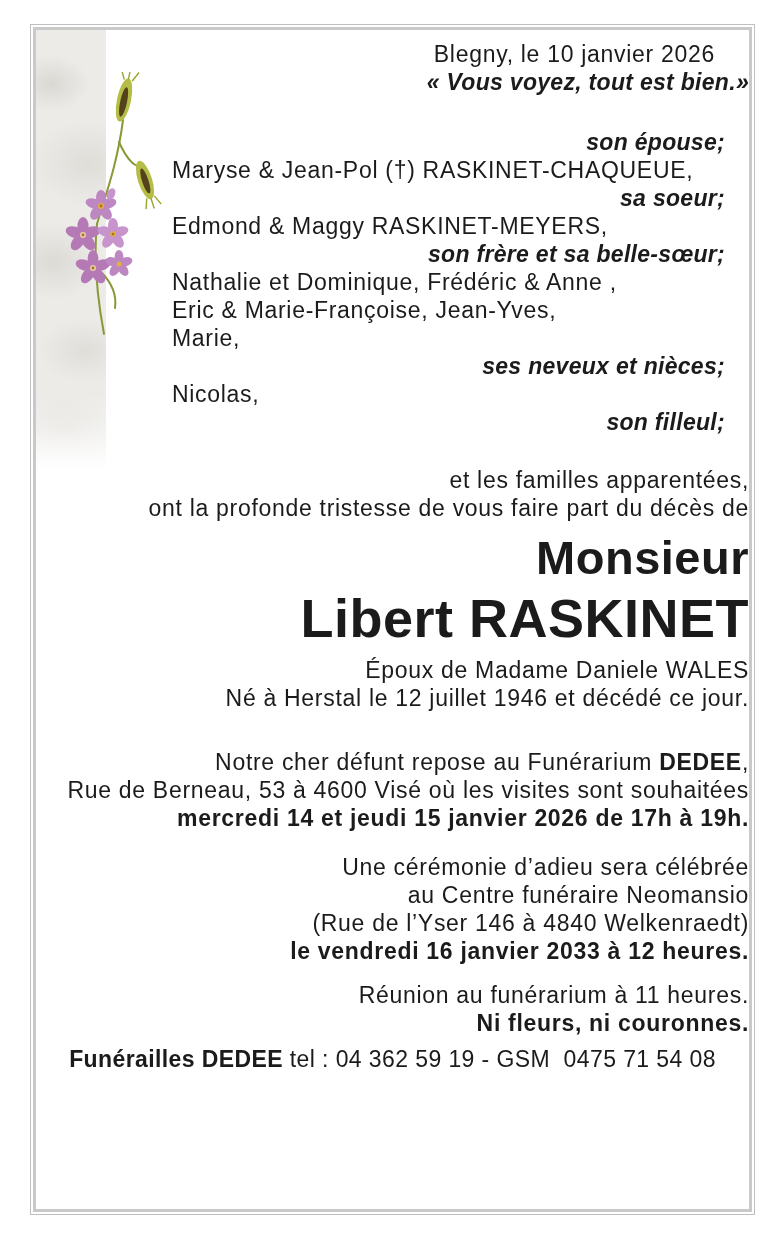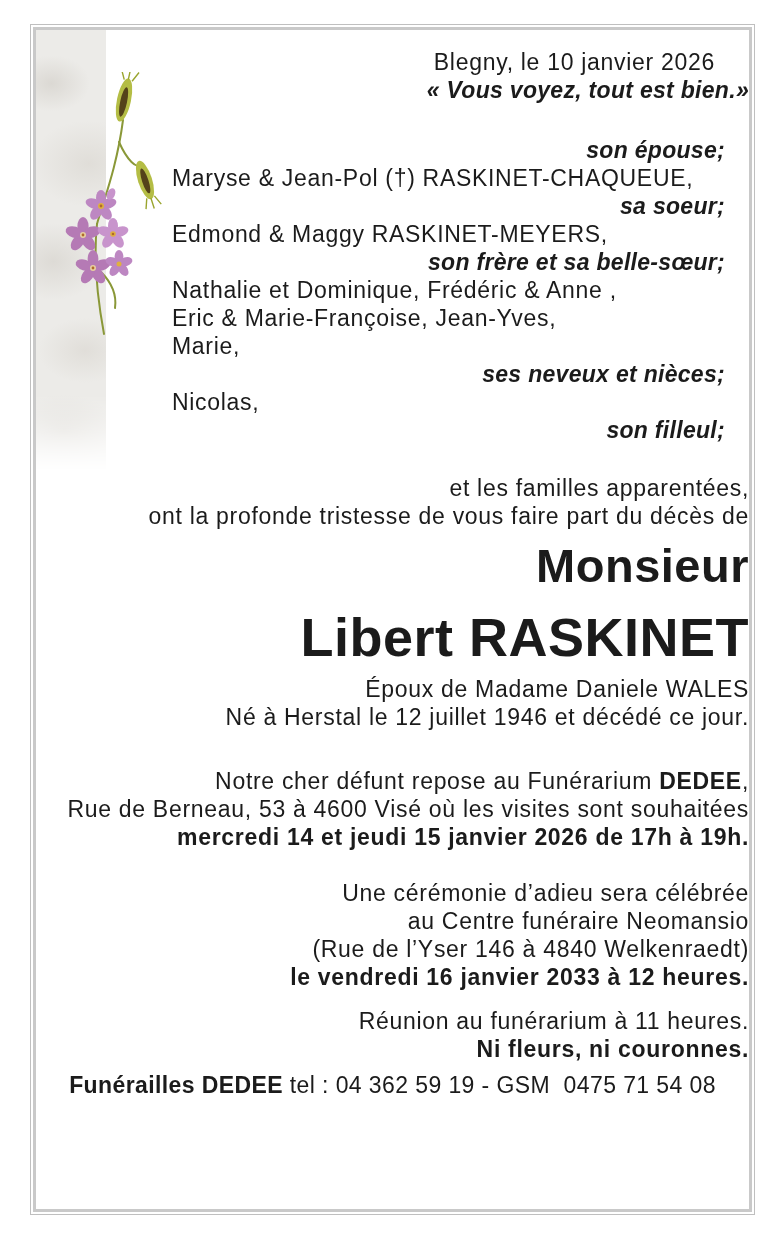--- a/index.html
+++ b/index.html
@@ -24,37 +24,37 @@
       radial-gradient(ellipse 70px 55px at 25% 52%, rgba(206,202,195,.5), transparent 70%),
       radial-gradient(ellipse 65px 45px at 70% 72%, rgba(213,209,202,.5), transparent 72%),
       radial-gradient(ellipse 75px 50px at 40% 90%, rgba(210,206,199,.45), transparent 72%),
       #ecebe8;
     -webkit-mask-image:linear-gradient(to bottom,#000 82%,transparent 99%);
     mask-image:linear-gradient(to bottom,#000 82%,transparent 99%);
   }
 
   .flower{ position:absolute; left:25px; top:42px; }
 
-  .content{ position:absolute; left:0; top:8px; width:100%; height:100%; }
+  .content{ position:absolute; left:0; top:0; width:100%; height:100%; }
 
   .line{ font-size:23px; line-height:28px; letter-spacing:.7px; }
   .date{ margin-top:10px; text-align:right; padding-right:34px; }
   .quote{ text-align:right; font-weight:700; font-style:italic; letter-spacing:.3px; }
 
   .family{ margin-top:32px; }
   .fam-left{ padding-left:136px; text-align:left; }
   .fam-right{ text-align:right; padding-right:24px; font-weight:700; font-style:italic; letter-spacing:.3px; }
 
   .center{ text-align:right; }
   .intro{ margin-top:30px; }
   .big-title{ margin-top:8px; font-size:47px; line-height:56px; font-weight:700; letter-spacing:.5px; }
-  .big-name{ margin-top:11px; font-size:54px; line-height:64px; font-weight:700; letter-spacing:.5px; }
+  .big-name{ margin-top:0; font-size:54px; line-height:64px; font-weight:700; letter-spacing:.5px; }
   .sub-lines{ margin-top:6px; }
   .blk-repose{ margin-top:36px; }
-  .blk-ceremony{ margin-top:28px; }
+  .blk-ceremony{ margin-top:21px; }
   .blk-reunion{ margin-top:16px; }
   .bold{ font-weight:700; }
   .footer{ margin-top:8px; }
   .footer-small{ font-size:21.5px; line-height:27px; letter-spacing:.4px; text-align:center; }
   .footer-last{ font-size:23px; line-height:29px; letter-spacing:.4px; text-align:center; white-space:pre-wrap; }
 </style>
 </head>
 <body>
 
 <div class="frame-outer">

